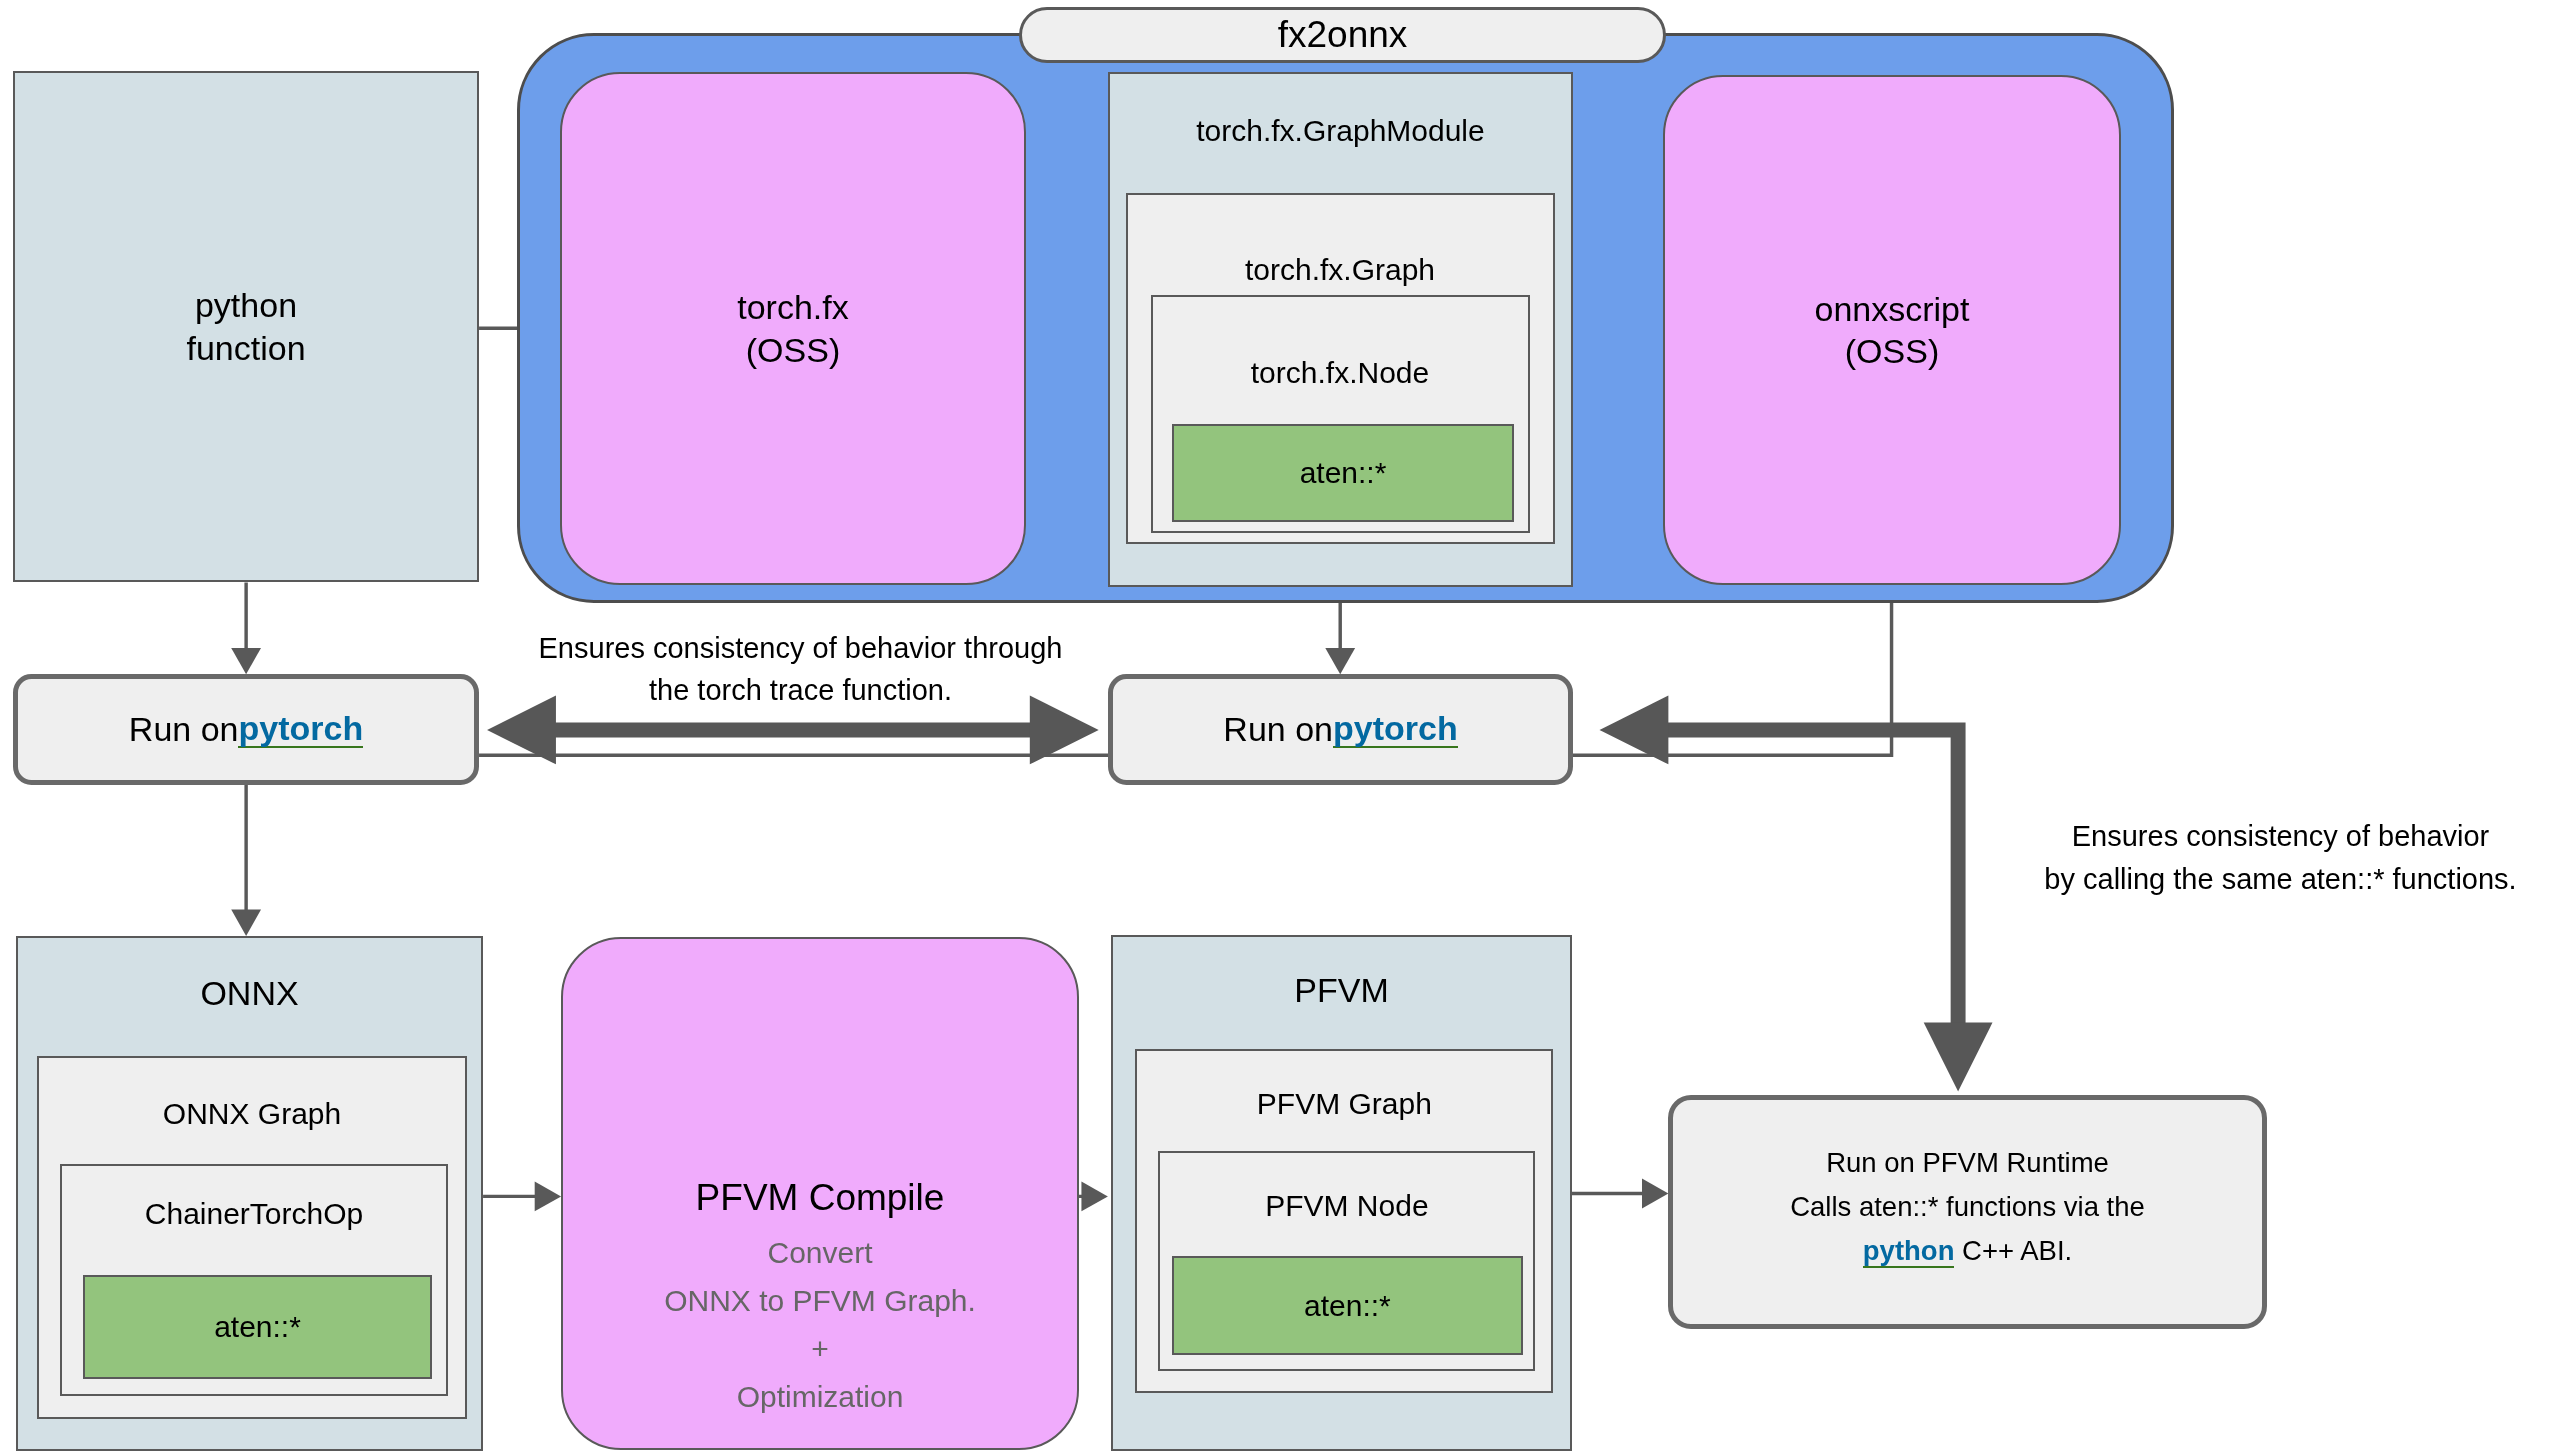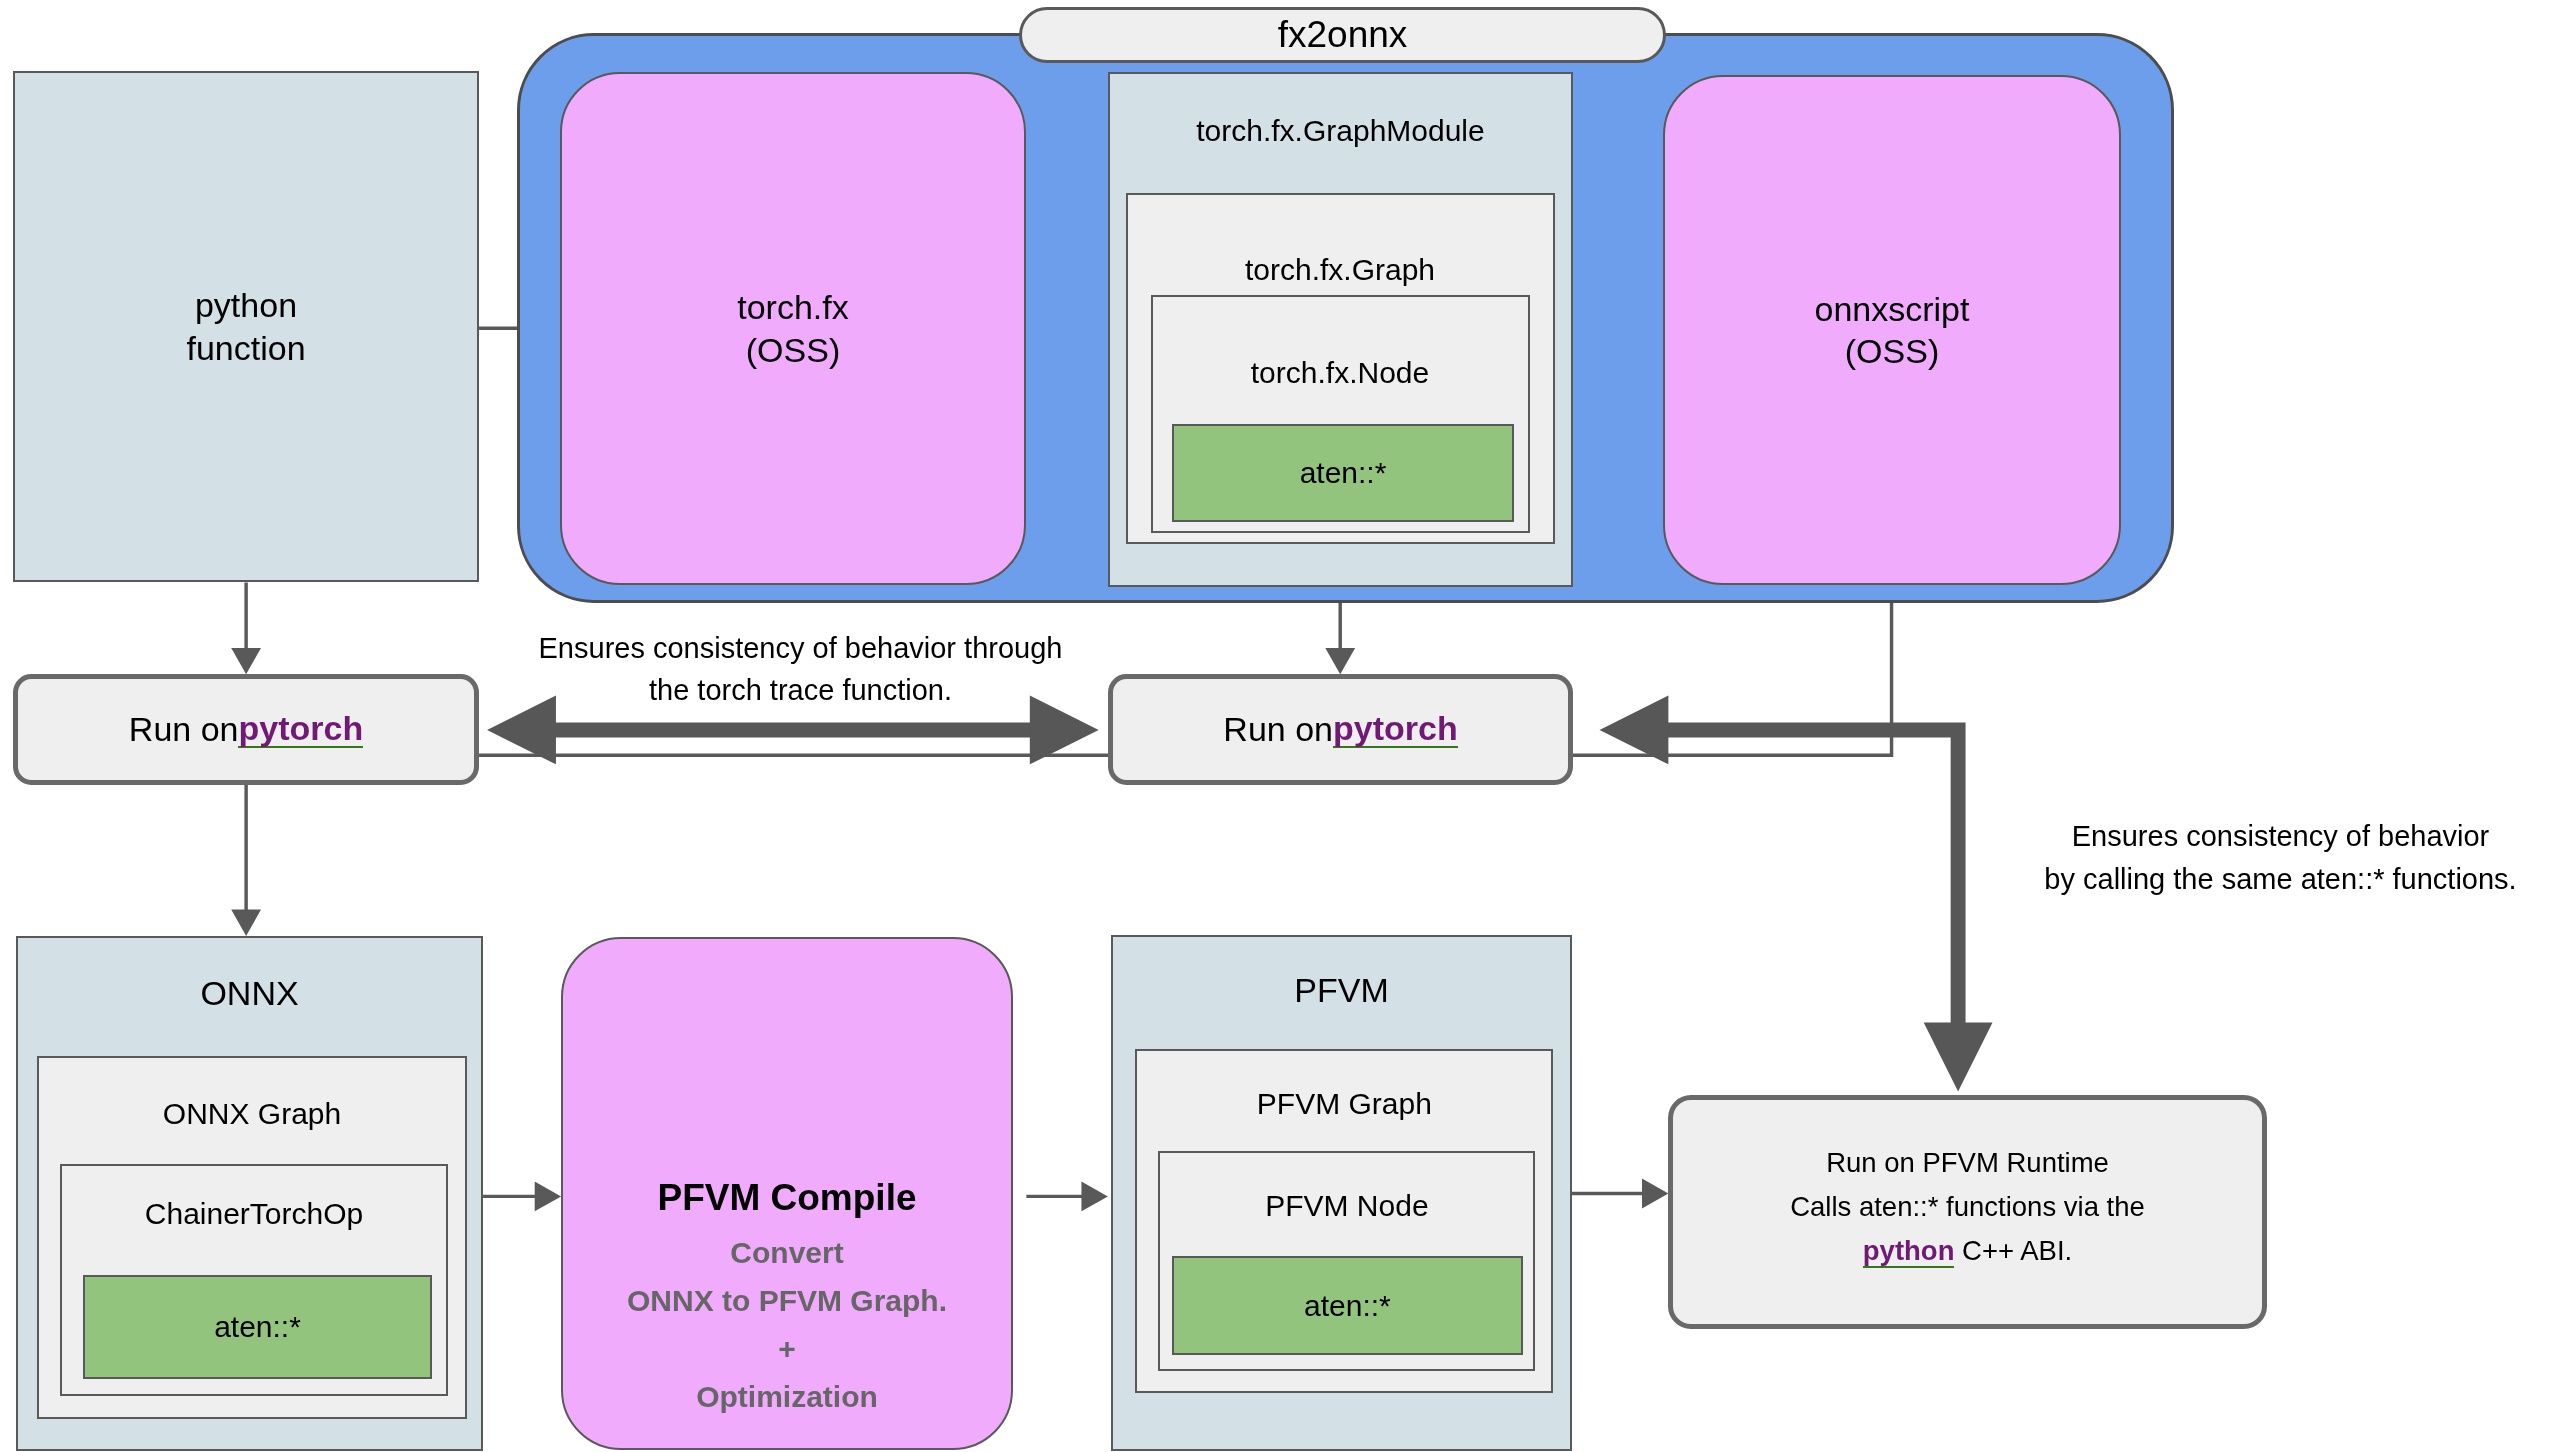--- a/index.html
+++ b/index.html
@@ -22,21 +22,21 @@
   .yellow{background:#f0abfc;border-radius:60px;}
   .centerflex{display:flex;align-items:center;justify-content:center;text-align:center;}
   .prelines{white-space:pre-line;}
   .mainlabel{font-size:34px;line-height:1.25;}
   .collabel{position:absolute;left:0;right:0;text-align:center;font-size:34px;transform:translateY(-50%);}
   .nestlabel{position:absolute;left:0;right:0;text-align:center;font-size:30px;transform:translateY(-50%);}
   .runon{background:#efefef;border:5.2px solid #696969;border-radius:18.4px;
          display:flex;align-items:center;justify-content:center;font-size:34px;}
   .runtime{background:#efefef;border:5.2px solid #696969;border-radius:23px;font-size:27.5px;}
   .runtime .rtline{position:absolute;left:0;right:0;text-align:center;transform:translateY(-50%);}
-  .greenlink{color:#701a75;font-weight:bold;border-bottom:2.9px solid #38761d;line-height:1.05;}
+  .greenlink{color:#0369a1;font-weight:bold;border-bottom:2.9px solid #38761d;line-height:1.05;}
   .annot{position:absolute;text-align:center;font-size:29px;white-space:pre-line;z-index:2;}
   .annot-left{line-height:42px;}
   .annot-right{line-height:43px;}
   .compile-title{position:absolute;left:0;right:0;text-align:center;font-size:37px;transform:translateY(-50%);}
   .compile-sub{position:absolute;left:0;right:0;text-align:center;font-size:30px;color:#666666;
                line-height:48px;white-space:pre-line;}
 </style>
 </head>
 <body>
 
@@ -154,21 +154,21 @@
       <div class="nestlabel" style="top:56px;">ONNX Graph</div>
       <div class="box graybox" style="left:21px;top:106px;width:388px;height:232px;">
         <div class="nestlabel" style="top:48px;">ChainerTorchOp</div>
         <div class="box greenbox" style="left:21px;top:109px;width:349px;height:104px;">
           <span>aten::*</span>
         </div>
       </div>
     </div>
   </div>
 
-  <div class="box yellow layer3" style="left:561px;top:937px;width:452px;height:513px;font-weight:bold;">
+  <div class="box yellow layer3" style="left:561px;top:937px;width:518px;height:513px;">
     <div class="compile-title" style="top:259px;">PFVM Compile</div>
     <div class="compile-sub" style="top:290px;">Convert
 ONNX to PFVM Graph.
 +
 Optimization</div>
   </div>
 
   <div class="box bluegray layer3" style="left:1111px;top:935px;width:461px;height:516px;">
     <div class="collabel" style="top:53px;">PFVM</div>
     <div class="box graybox" style="left:22.4px;top:112px;width:418px;height:344px;">

